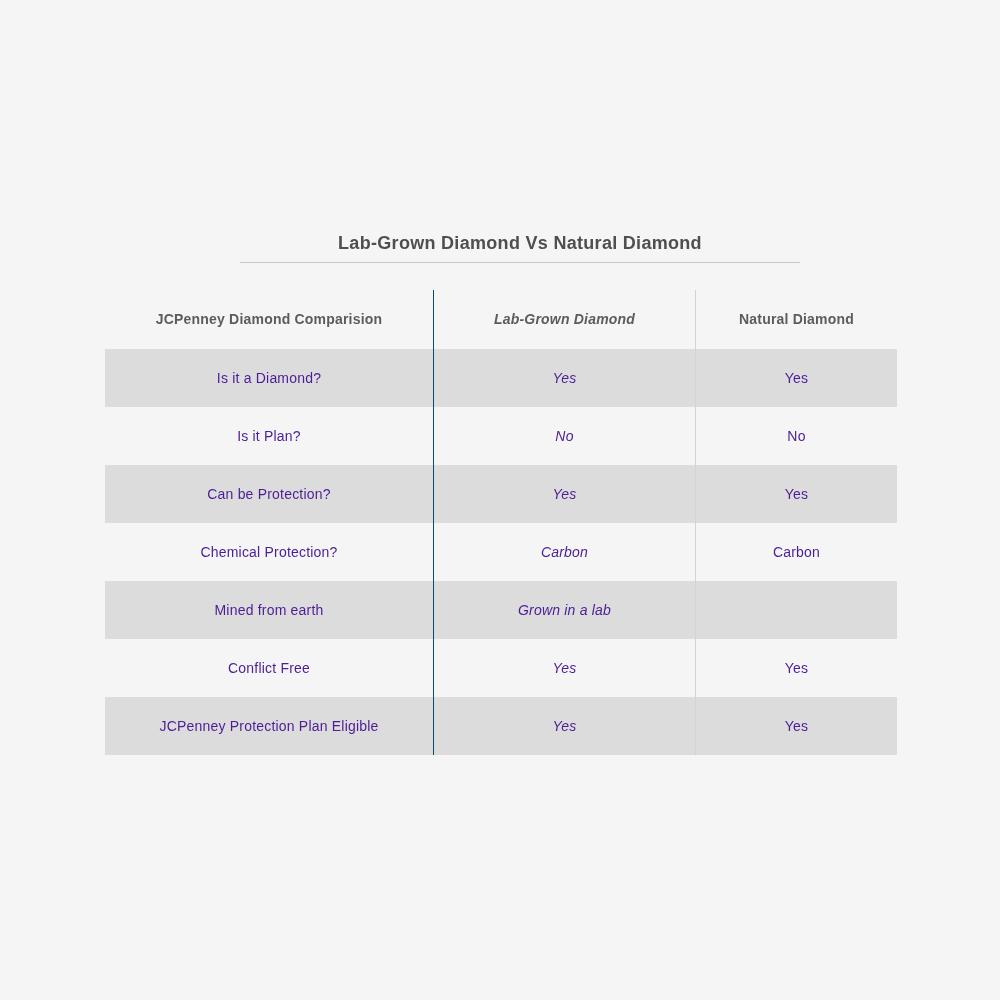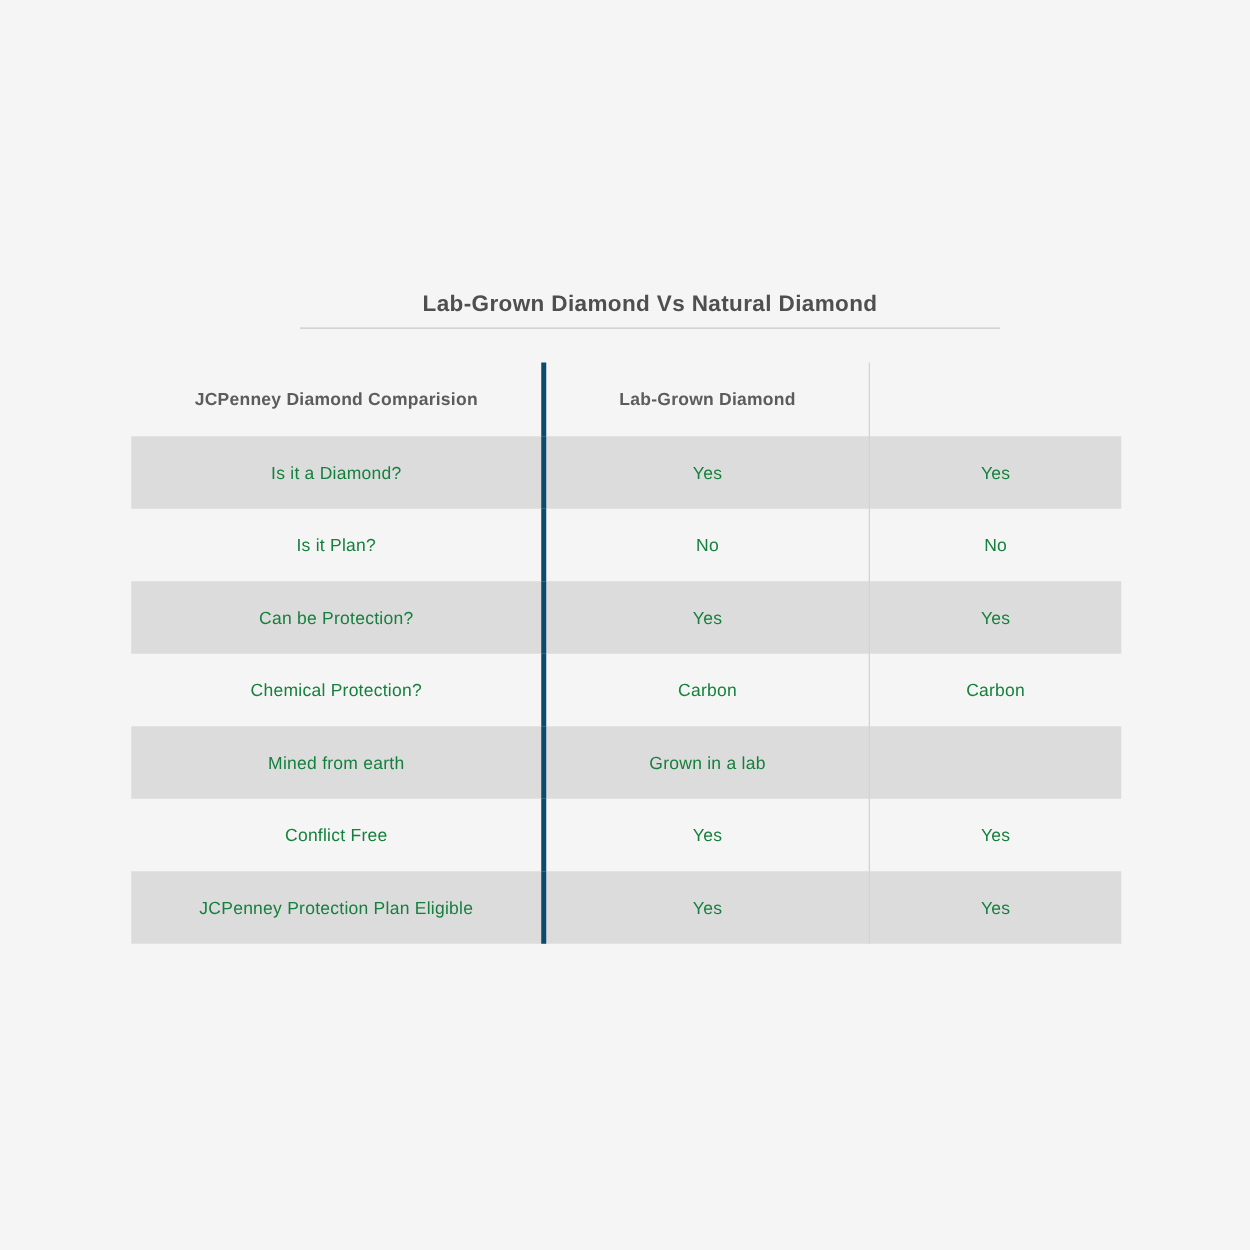--- a/index.html
+++ b/index.html
@@ -52,49 +52,51 @@
   .row.header {
     height: 59px;
   }
   .row.striped {
     background: #dcdcdc;
   }
   .cell {
     text-align: center;
     font-size: 14px;
     letter-spacing: 0.2px;
-    color: #15803d;
+    color: #4c1d95;
     line-height: 1.2;
     align-self: stretch;
     display: flex;
     align-items: center;
     justify-content: center;
   }
   .cell.mid {
-    border-left: 4px solid #0c4a6e;
+    border-left: 1px solid #0c4a6e;
     border-right: 1px solid #d3d3d3;
+    font-style: italic;
   }
   .row.header .cell {
     font-weight: bold;
     color: #5c5c5c;
   }
 </style>
 </head>
 <body>
 
 <div class="page">
 
   <h1 class="title">Lab-Grown Diamond Vs Natural Diamond</h1>
   <div class="title-rule"></div>
 
   <div class="table">
 
     <div class="row header">
       <div class="cell">JCPenney Diamond Comparision</div>
       <div class="cell mid">Lab-Grown Diamond</div>
+      <div class="cell">Natural Diamond</div>
     </div>
 
     <div class="row striped">
       <div class="cell">Is it a Diamond?</div>
       <div class="cell mid">Yes</div>
       <div class="cell">Yes</div>
     </div>
 
     <div class="row">
       <div class="cell">Is it Plan?</div>

